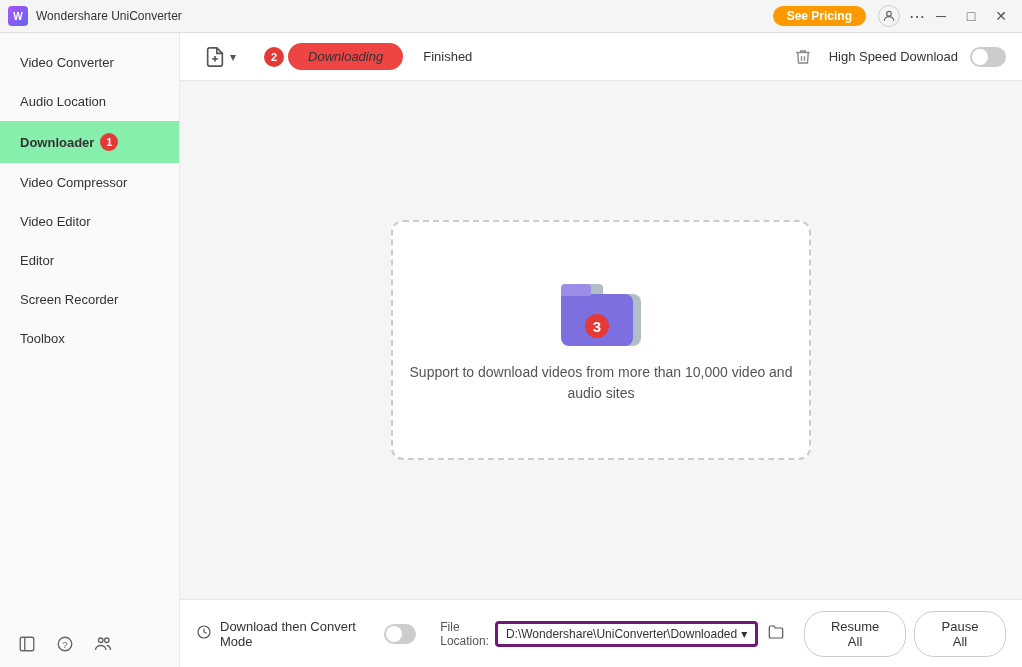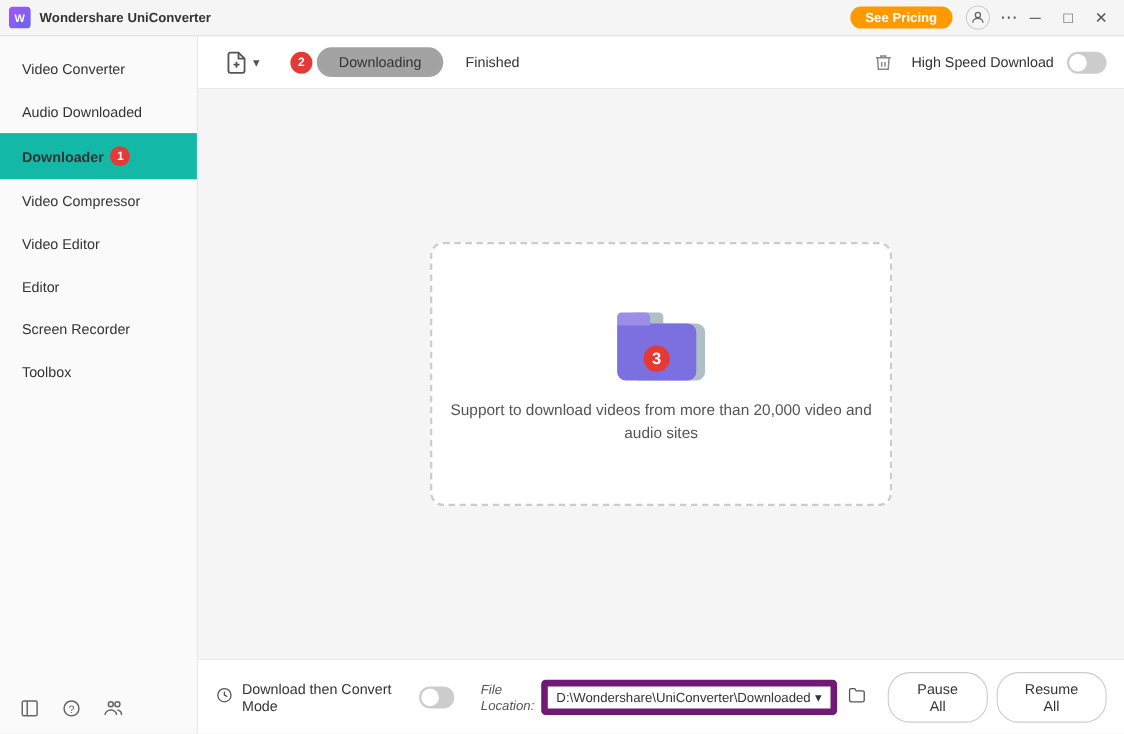--- a/index.html
+++ b/index.html
@@ -12,21 +12,21 @@
       display: flex;
       align-items: center;
       padding: 0 8px;
       border-bottom: 1px solid #e0e0e0;
       user-select: none;
     }
     .title-bar-logo {
       width: 20px; height: 20px; margin-right: 8px;
     }
     .title-bar-title {
-      font-size: 12px; color: #333; flex: 1; font-weight: bold;
+      font-size: 12px; color: #333; flex: 1;
     }
     .title-bar-pricing {
       background: #f90; color: white; border: none; border-radius: 12px;
       padding: 3px 14px; font-size: 12px; font-weight: 700; cursor: pointer; margin-right: 12px;
     }
     .title-bar-user {
       width: 22px; height: 22px; border-radius: 50%; border: 1px solid #ccc;
       display: flex; align-items: center; justify-content: center; margin-right: 6px; cursor: pointer;
       color: #666; font-size: 13px;
     }
@@ -61,21 +61,21 @@
       padding: 12px 20px;
       font-size: 13px;
       color: #333;
       cursor: pointer;
       display: flex;
       align-items: center;
       gap: 6px;
       border-radius: 0;
     }
     .sidebar-item.active {
-      background: #14b8a6;
+      background: #86efac;
       font-weight: 700;
     }
     .sidebar-badge {
       background: #e53935;
       color: white;
       border-radius: 50%;
       width: 18px; height: 18px;
       font-size: 11px;
       display: flex; align-items: center; justify-content: center;
       font-weight: 600;
@@ -129,22 +129,23 @@
       margin-right: 4px; font-weight: 600;
     }
     .tab {
       padding: 6px 20px;
       font-size: 13px;
       cursor: pointer;
       border-radius: 16px;
       color: #333;
     }
     .tab.active {
-      background: #a3a3a3;
+      background: #ef4444;
       font-weight: 500;
+      font-style: italic;
     }
 
     .toolbar-spacer { flex: 1; }
     .toolbar-trash {
       display: flex; align-items: center; justify-content: center;
       width: 28px; height: 28px; cursor: pointer; color: #888; font-size: 16px;
     }
     .toolbar-label {
       font-size: 13px; color: #333;
     }
@@ -256,24 +257,24 @@
     .bottom-convert-mode {
       display: flex; align-items: center; gap: 8px;
       font-size: 13px; color: #333;
     }
     .clock-icon { font-size: 15px; color: #555; }
     .bottom-spacer { flex: 1; }
     .file-location-section {
       display: flex; align-items: center; gap: 6px;
       font-size: 12px; color: #555;
     }
-    .file-location-label { font-weight: 500; font-style: italic; }
+    .file-location-label { font-weight: 500; }
     .file-location-dropdown {
       display: flex; align-items: center; gap: 4px;
-      border: 6px solid #701a75; border-radius: 4px;
+      border: 3px solid #701a75; border-radius: 4px;
       padding: 3px 8px;
       background: white; cursor: pointer;
       font-size: 12px; color: #333;
     }
     .folder-open-icon { font-size: 14px; color: #555; cursor: pointer; margin-left: 4px; }
     .bottom-actions {
       display: flex; gap: 8px; margin-left: 8px;
     }
     .action-btn {
       padding: 7px 22px;
@@ -316,21 +317,21 @@
   </div>
 </div>
 
 <div class="main-container">
 
   <div class="sidebar">
     <div class="sidebar-item">
       <span>Video Converter</span>
     </div>
     <div class="sidebar-item">
-      <span>Audio Downloaded</span>
+      <span>Audio Location</span>
     </div>
     <div class="sidebar-item active">
       <span>Downloader</span>
       <span class="sidebar-badge">1</span>
     </div>
     <div class="sidebar-item">
       <span>Video Compressor</span>
     </div>
     <div class="sidebar-item">
       <span>Video Editor</span>
@@ -404,21 +405,21 @@
 
     <div class="drop-area">
       <div class="drop-box">
         <div class="folder-icon-wrapper">
           <div class="folder-back"></div>
           <div class="folder-front">
             <div class="folder-plus-badge">3</div>
           </div>
         </div>
         <div class="drop-text">
-          <span>Support to download videos from more than 20,000 video and</span><br>
+          <span>Support to download videos from more than 10,000 video and</span><br>
           <span>audio sites</span>
         </div>
       </div>
     </div>
 
     <div class="bottom-bar">
       <div class="bottom-convert-mode">
         <span class="clock-icon">
           <svg width="16" height="16" viewBox="0 0 24 24" fill="none" stroke="#555" stroke-width="1.8">
             <circle cx="12" cy="12" r="9"></circle>
@@ -438,19 +439,19 @@
           <span>▾</span>
         </div>
         <span class="folder-open-icon">
           <svg width="16" height="16" viewBox="0 0 24 24" fill="none" stroke="#555" stroke-width="1.8">
             <path d="M22 19a2 2 0 0 1-2 2H4a2 2 0 0 1-2-2V5a2 2 0 0 1 2-2h5l2 3h9a2 2 0 0 1 2 2z"></path>
           </svg>
         </span>
       </div>
 
       <div class="bottom-actions">
+        <button class="action-btn">Resume All</button>
         <button class="action-btn">Pause All</button>
-        <button class="action-btn">Resume All</button>
       </div>
     </div>
 
   </div>
 </div>
 
 </body></html>

